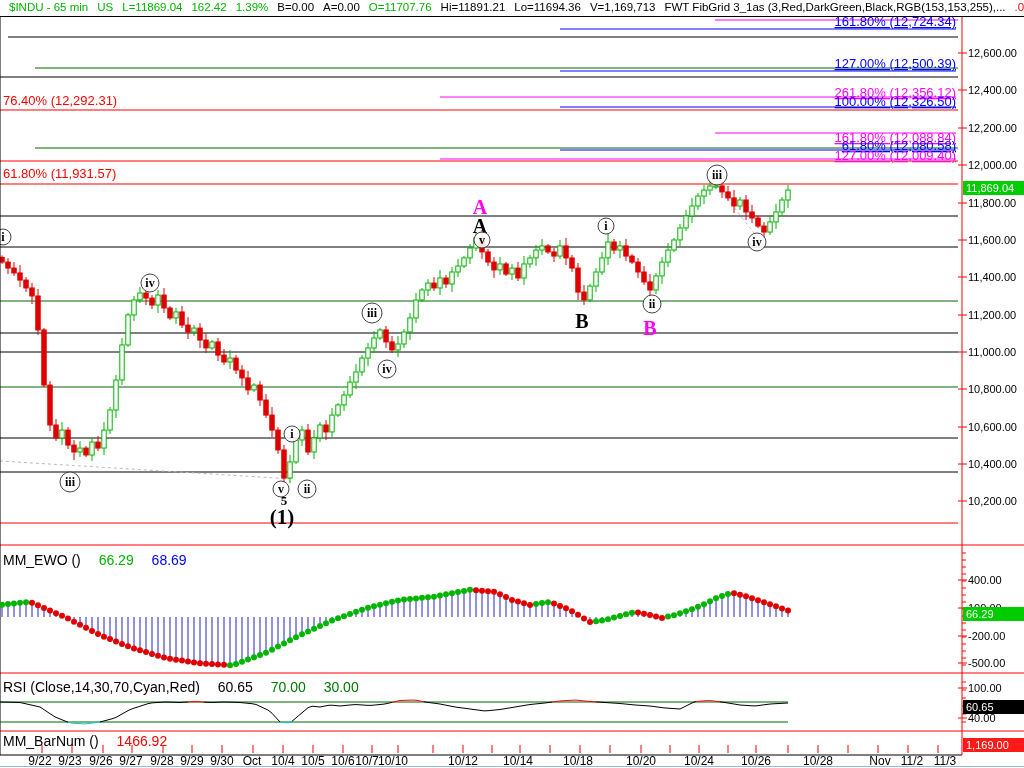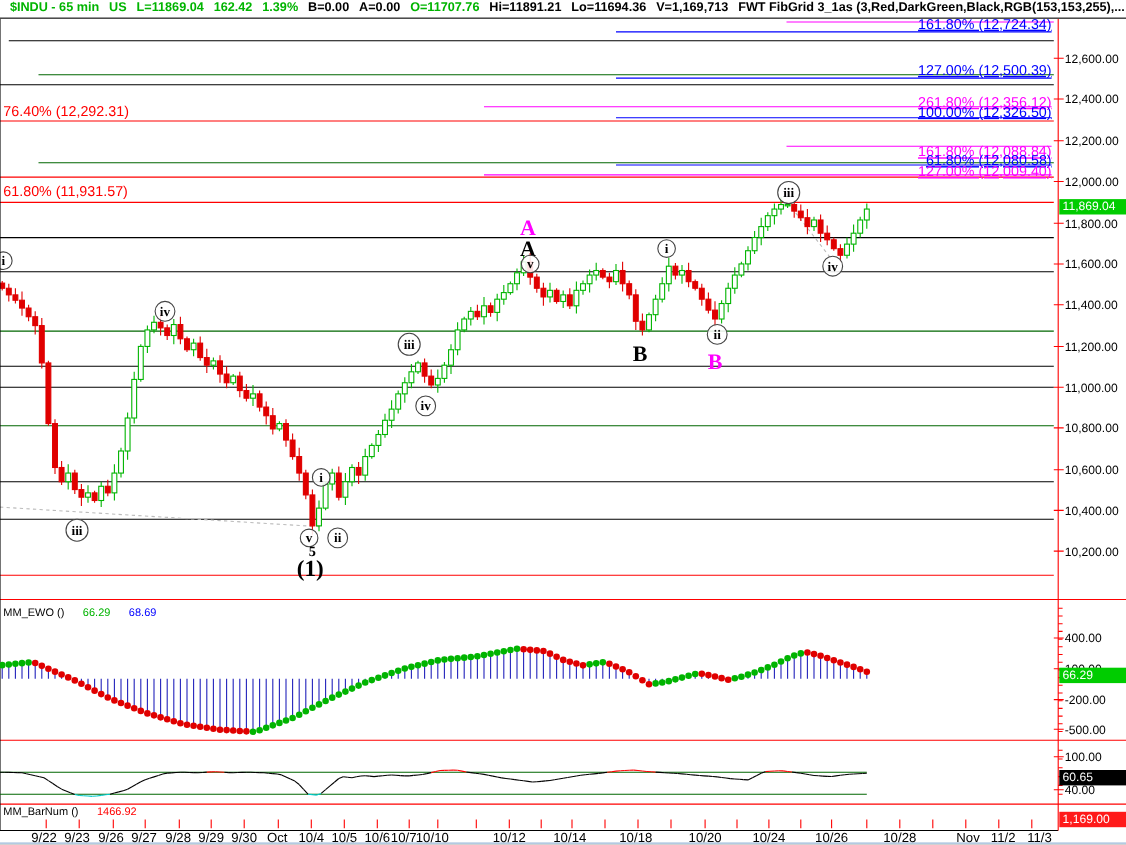--- a/index.html
+++ b/index.html
@@ -1,24 +1,24 @@
 <!DOCTYPE html>
 <html><head>
 <meta charset="utf-8">
 <style>
   html,body{margin:0;padding:0;background:#888;}
   .screen{position:relative;width:1024px;height:768px;background:#fff;overflow:hidden;
           font-family:"Liberation Sans",sans-serif;}
   .titlebar{position:absolute;left:0;top:0;width:1024px;height:16px;background:#fff;
             border-bottom:1px solid #000;white-space:nowrap;overflow:hidden;
             font-size:11.5px;line-height:15px;z-index:5;}
-  .titlebar span{display:inline-block;margin-left:9px;font-weight:bold;}
+  .titlebar span{display:inline-block;margin-left:9px;}
   .t-green{color:#00b400;} .t-black{color:#000;} .t-red{color:#f00;}
   svg{position:absolute;left:0;top:0;}
-  .indrow{position:absolute;left:3px;font-size:10px;white-space:nowrap;z-index:4;text-align:center;}
+  .indrow{position:absolute;left:3px;font-size:14px;white-space:nowrap;z-index:4;text-align:center;}
   .indrow span{margin-right:14px;}
   .vbox{position:absolute;left:963px;width:60px;height:14px;font-size:11px;
         color:#fff;text-align:left;padding-left:3px;line-height:14px;z-index:6;}
 </style>
 </head>
 <body>
 
 <div class="screen">
   <div class="titlebar"><span class="t-green">$INDU - 65 min</span><span class="t-green">US</span><span class="t-green">L=11869.04</span><span class="t-green">162.42</span><span class="t-green">1.39%</span><span class="t-black">B=0.00</span><span class="t-black">A=0.00</span><span class="t-green">O=11707.76</span><span class="t-black">Hi=11891.21</span><span class="t-black">Lo=11694.36</span><span class="t-black">V=1,169,713</span><span class="t-black">FWT FibGrid 3_1as (3,Red,DarkGreen,Black,RGB(153,153,255),...</span><span class="t-red">.00</span></div>
   <svg id="chart" width="1024" height="768" viewBox="0 0 1024 768">
@@ -941,20 +941,26 @@
       <text x="880" y="765" fill="#000" font-size="12" text-anchor="middle" font-family="&quot;Liberation Sans&quot;,sans-serif" font-weight="normal">Nov</text>
       <text x="912" y="765" fill="#000" font-size="12" text-anchor="middle" font-family="&quot;Liberation Sans&quot;,sans-serif" font-weight="normal">11/2</text>
       <text x="945" y="765" fill="#000" font-size="12" text-anchor="middle" font-family="&quot;Liberation Sans&quot;,sans-serif" font-weight="normal">11/3</text>
     </svg>
 
   <div class="indrow" style="top:552px">
     <span style="color:#000">MM_EWO ()</span>
     <span style="color:#00b400">66.29</span>
     <span style="color:#0000ff">68.69</span>
   </div>
+  <div class="indrow" style="top:679px">
+    <span style="color:#000">RSI (Close,14,30,70,Cyan,Red)</span>
+    <span style="color:#000">60.65</span>
+    <span style="color:#007700">70.00</span>
+    <span style="color:#007700">30.00</span>
+  </div>
   <div class="indrow" style="top:733px">
     <span style="color:#000">MM_BarNum ()</span>
     <span style="color:#f00">1466.92</span>
   </div>
 
   <div class="vbox" style="top:181px;background:#00cc00">11,869.04</div>
   <div class="vbox" style="top:607px;background:#00cc00">66.29</div>
   <div class="vbox" style="top:700px;background:#000000">60.65</div>
   <div class="vbox" style="top:738px;background:#ff1a1a">1,169.00</div>
 </div>

